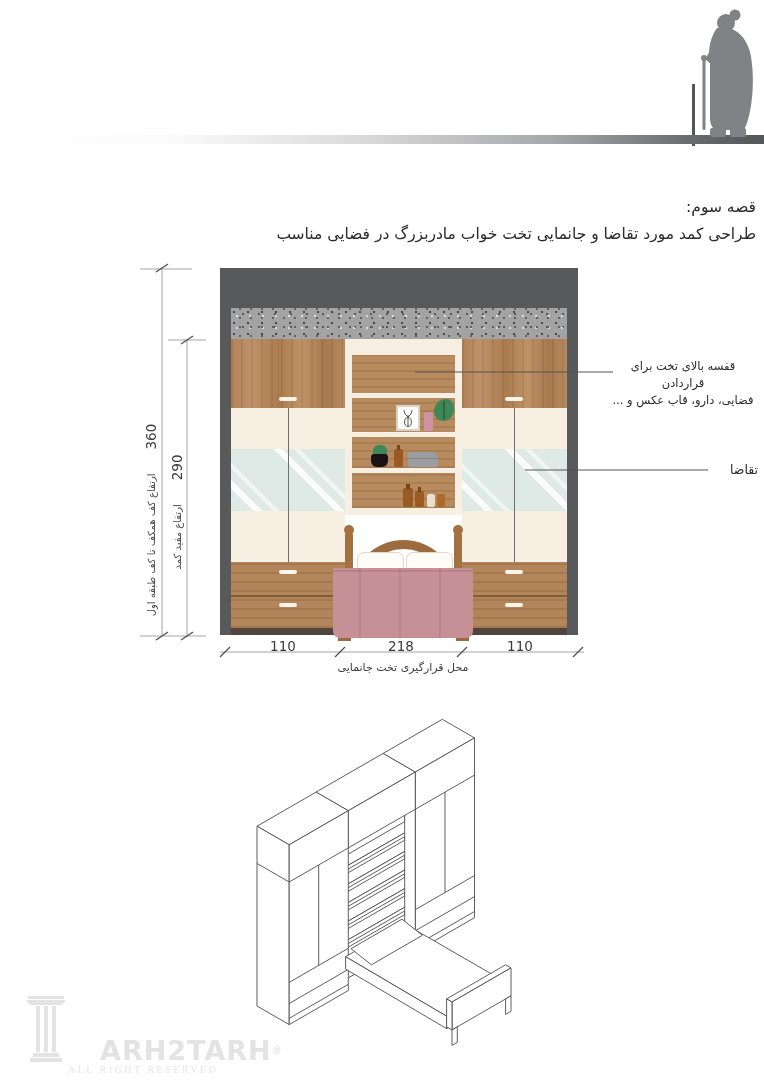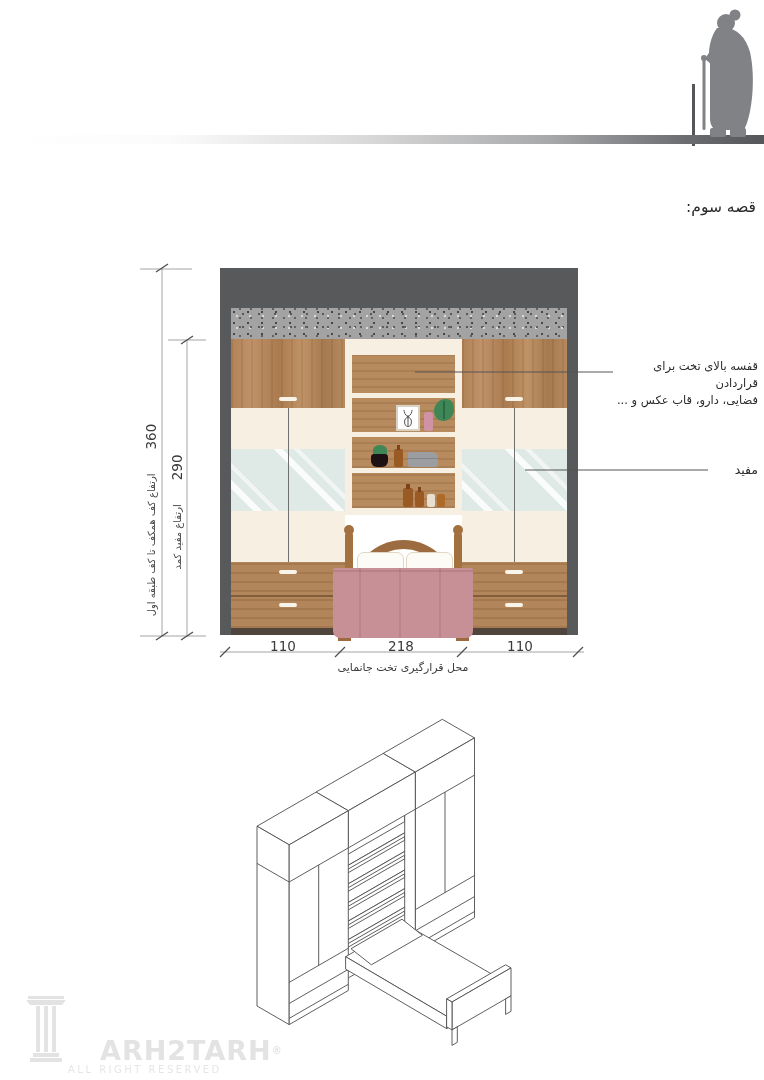--- a/index.html
+++ b/index.html
@@ -93,21 +93,21 @@
   .bed-label{transform:translateX(-50%);font-size:11px;color:#3c3c3c;direction:rtl;white-space:nowrap;}
 
   
   .note{right:6px;direction:rtl;text-align:right;font-size:11.5px;color:#2b2b2b;line-height:17px;}
 
   
   .logo{left:24px;top:996px;color:#e3e3e3;}
   .logo-row{display:flex;align-items:flex-end;gap:32px;}
   .logo-text{font-size:27px;font-weight:bold;letter-spacing:1px;line-height:22px;color:#e3e3e3;}
   .logo-reg{font-size:10px;vertical-align:top;color:#e3e3e3;}
-  .logo-tag{font-size:10px;letter-spacing:2.5px;color:#e6e6e6;margin:2px 0 0 44px;}
+  .logo-tag{font-size:10px;letter-spacing:2.5px;color:#e6e6e6;margin:2px 0 0 44px;font-family:Liberation Serif, serif;}
 
   svg{display:block;}
   .overlay{left:0;top:0;width:764px;height:1080px;pointer-events:none;}
 </style>
 </head>
 <body>
 
 <div class="page">
 
   <div class="abs title-divider"></div>
@@ -122,20 +122,21 @@
       <path d="M35,34 C29,39 23,46 19,53 L25,58 C30,50 35,45 40,42 Z"></path>
       <rect x="24" y="122" width="16" height="9" rx="2"></rect>
       <rect x="44" y="122" width="16" height="9" rx="2"></rect>
       <rect x="16.5" y="52" width="3" height="72" rx="1.5"></rect>
       <circle cx="18" cy="52" r="3"></circle>
     </g>
   </svg>
 
   <div class="abs story">
     <div>قصه سوم:</div>
+    <div>طراحی کمد مورد تقاضا و  جانمایی تخت خواب مادربزرگ در فضایی مناسب</div>
   </div>
 
   <div class="abs elev">
     <div class="abs band-top"></div>
     <div class="abs col l"></div>
     <div class="abs col r"></div>
     <div class="abs speckle"></div>
 
     <div class="abs sec left">
       <div class="abs upper-wood wood-v"></div>
@@ -242,25 +243,25 @@
   <div class="abs vdim" style="left:177px;top:512px;">
     <span class="num">290</span>
     <span class="lab">ارتفاع مفید کمد</span>
   </div>
 
   <div class="abs hnum" style="left:283px;top:638px;">110</div>
   <div class="abs hnum" style="left:401px;top:638px;">218</div>
   <div class="abs hnum" style="left:520px;top:638px;">110</div>
   <div class="abs bed-label" style="left:403px;top:661px;">محل قرارگیری تخت جانمایی</div>
 
-  <div class="abs note" style="top:358px;width:150px;">
+  <div class="abs note" style="top:358px;width:150px;text-align:center;">
     <div>قفسه بالای تخت برای  قراردادن</div>
     <div>فضایی، دارو، قاب عکس و ...</div>
   </div>
-  <div class="abs note" style="top:461px;font-size:12.5px;">مفید</div>
+  <div class="abs note" style="top:461px;font-size:12.5px;">تقاضا</div>
 
   <svg class="abs" style="left:215px;top:690px;" width="360" height="390" viewBox="0 0 360 390">
     <g transform="translate(12,-14)" fill="#ffffff" stroke="#4d4d4d" stroke-width="0.9" stroke-linejoin="round">
 
       <polygon points="110.5,166 177.7,127 177.7,270 110.5,308"></polygon>
       <g>
         <polygon points="110.5,184.3 177.7,145.6 187.4,151.2 120.2,189.9"></polygon>
           <polygon points="120.2,189.9 187.4,151.2 187.4,155 120.2,193.7"></polygon>
         <polygon points="110.5,202.9 177.7,164.2 187.4,169.8 120.2,208.5"></polygon>
           <polygon points="120.2,208.5 187.4,169.8 187.4,173.6 120.2,212.3"></polygon>

